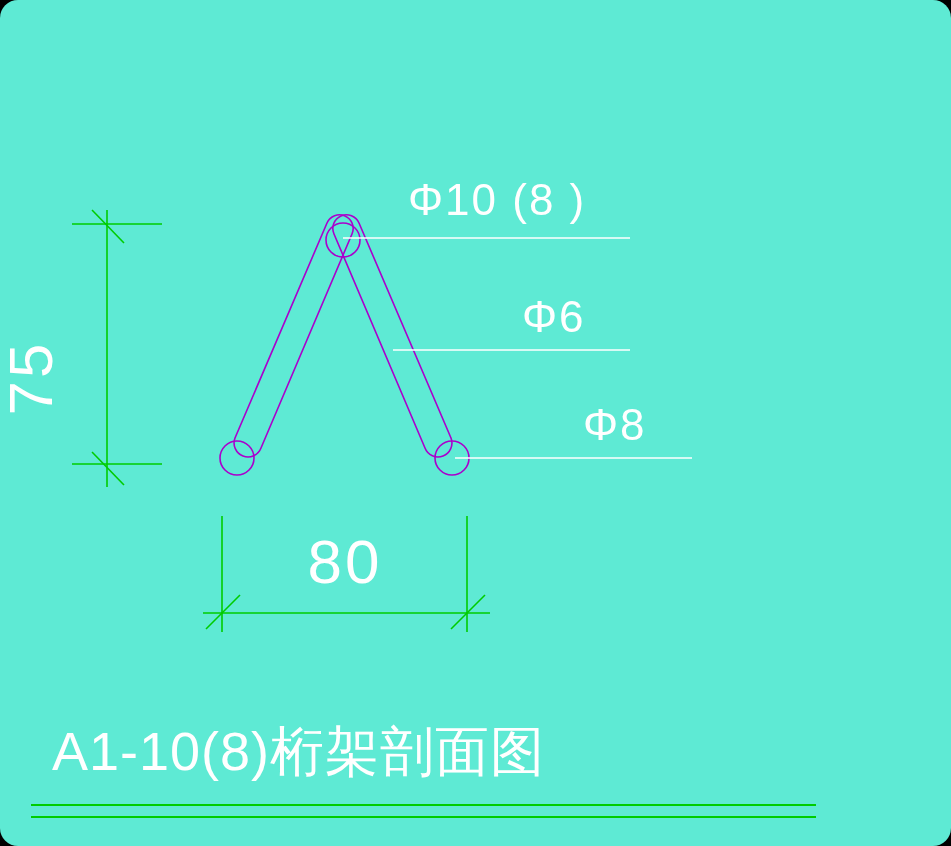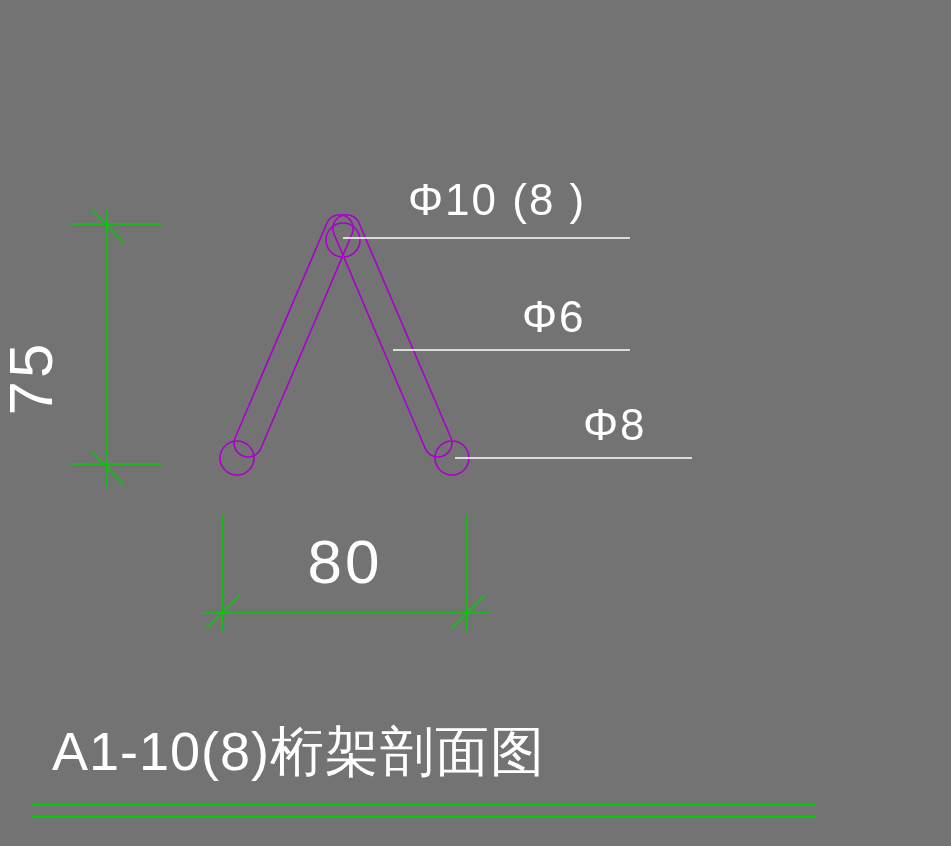--- a/index.html
+++ b/index.html
@@ -4,23 +4,24 @@
 <style>
   html, body {
     margin: 0;
     padding: 0;
     background: #000000;
   }
   #canvas-root {
     position: relative;
     width: 951px;
     height: 846px;
-    background: #737373;
+    background: #5eead4;
     overflow: hidden;
     font-family: "Liberation Sans", sans-serif;
+    border-radius: 18px;
   }
   #cad-svg {
     position: absolute;
     left: 0;
     top: 0;
     width: 951px;
     height: 846px;
     display: block;
   }
   .cad-text {

